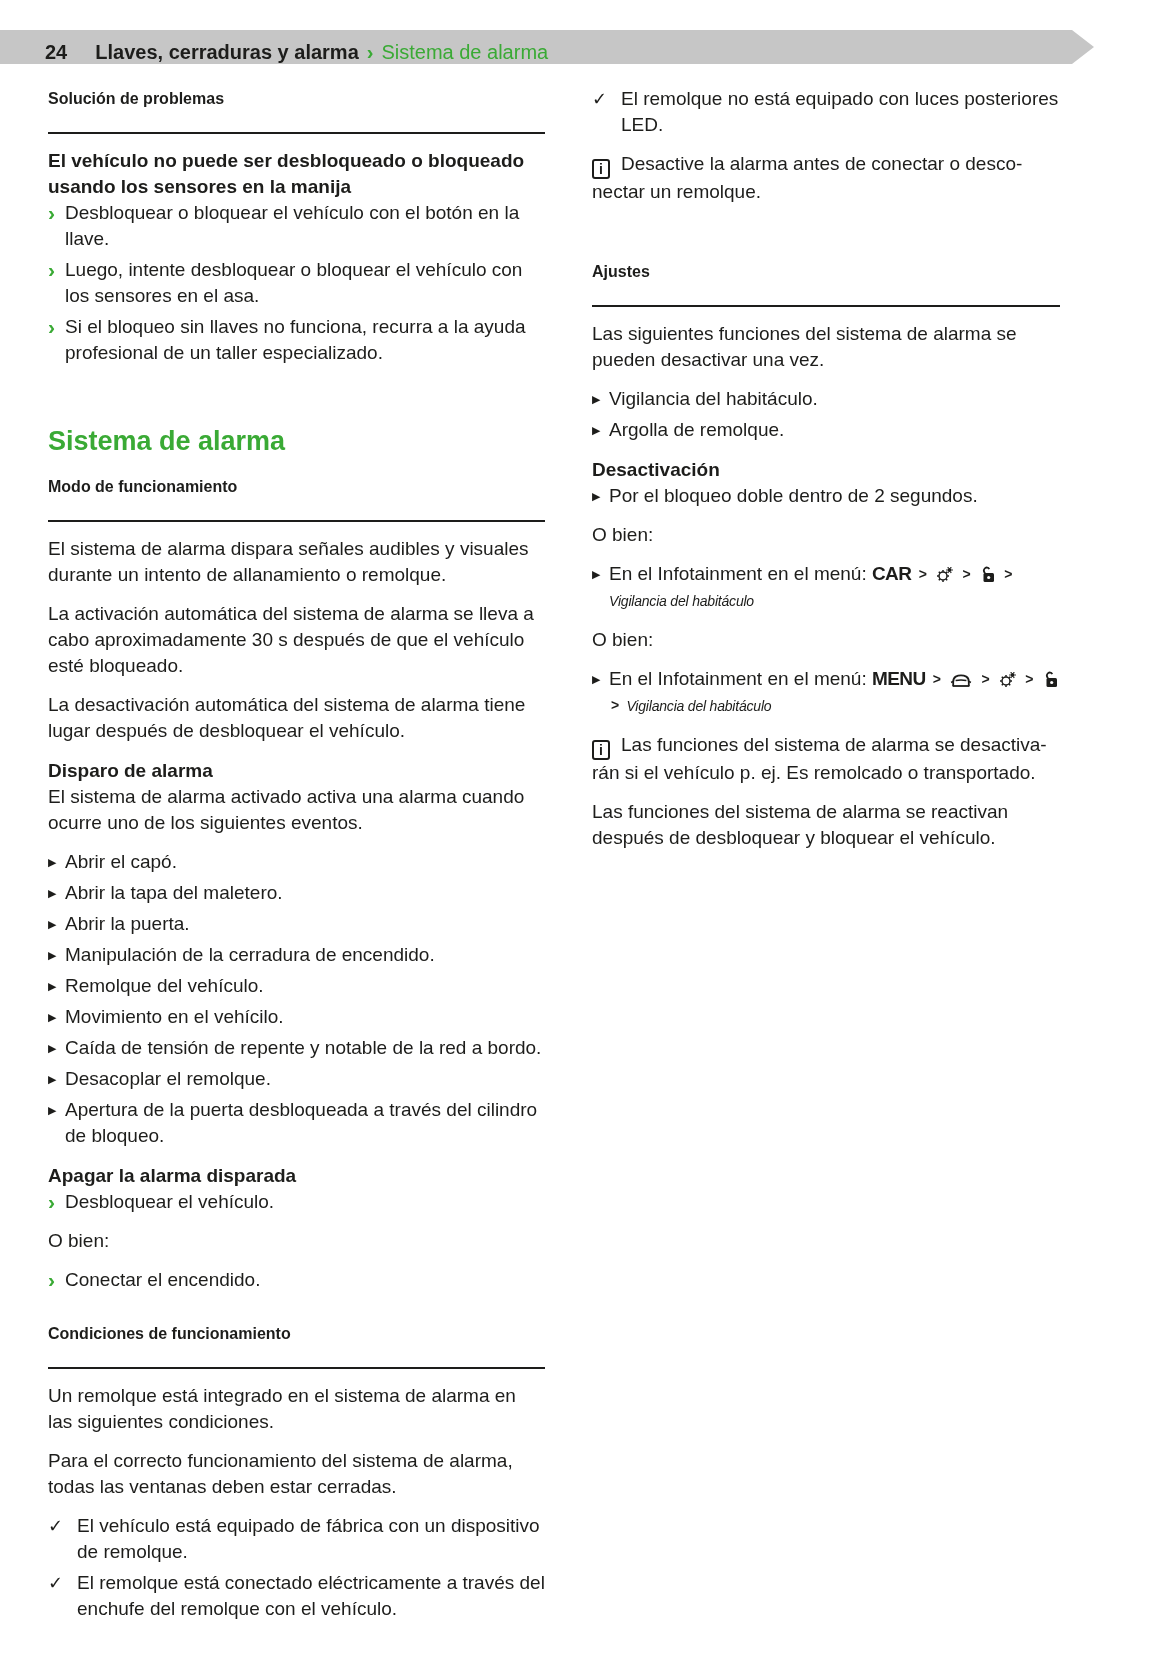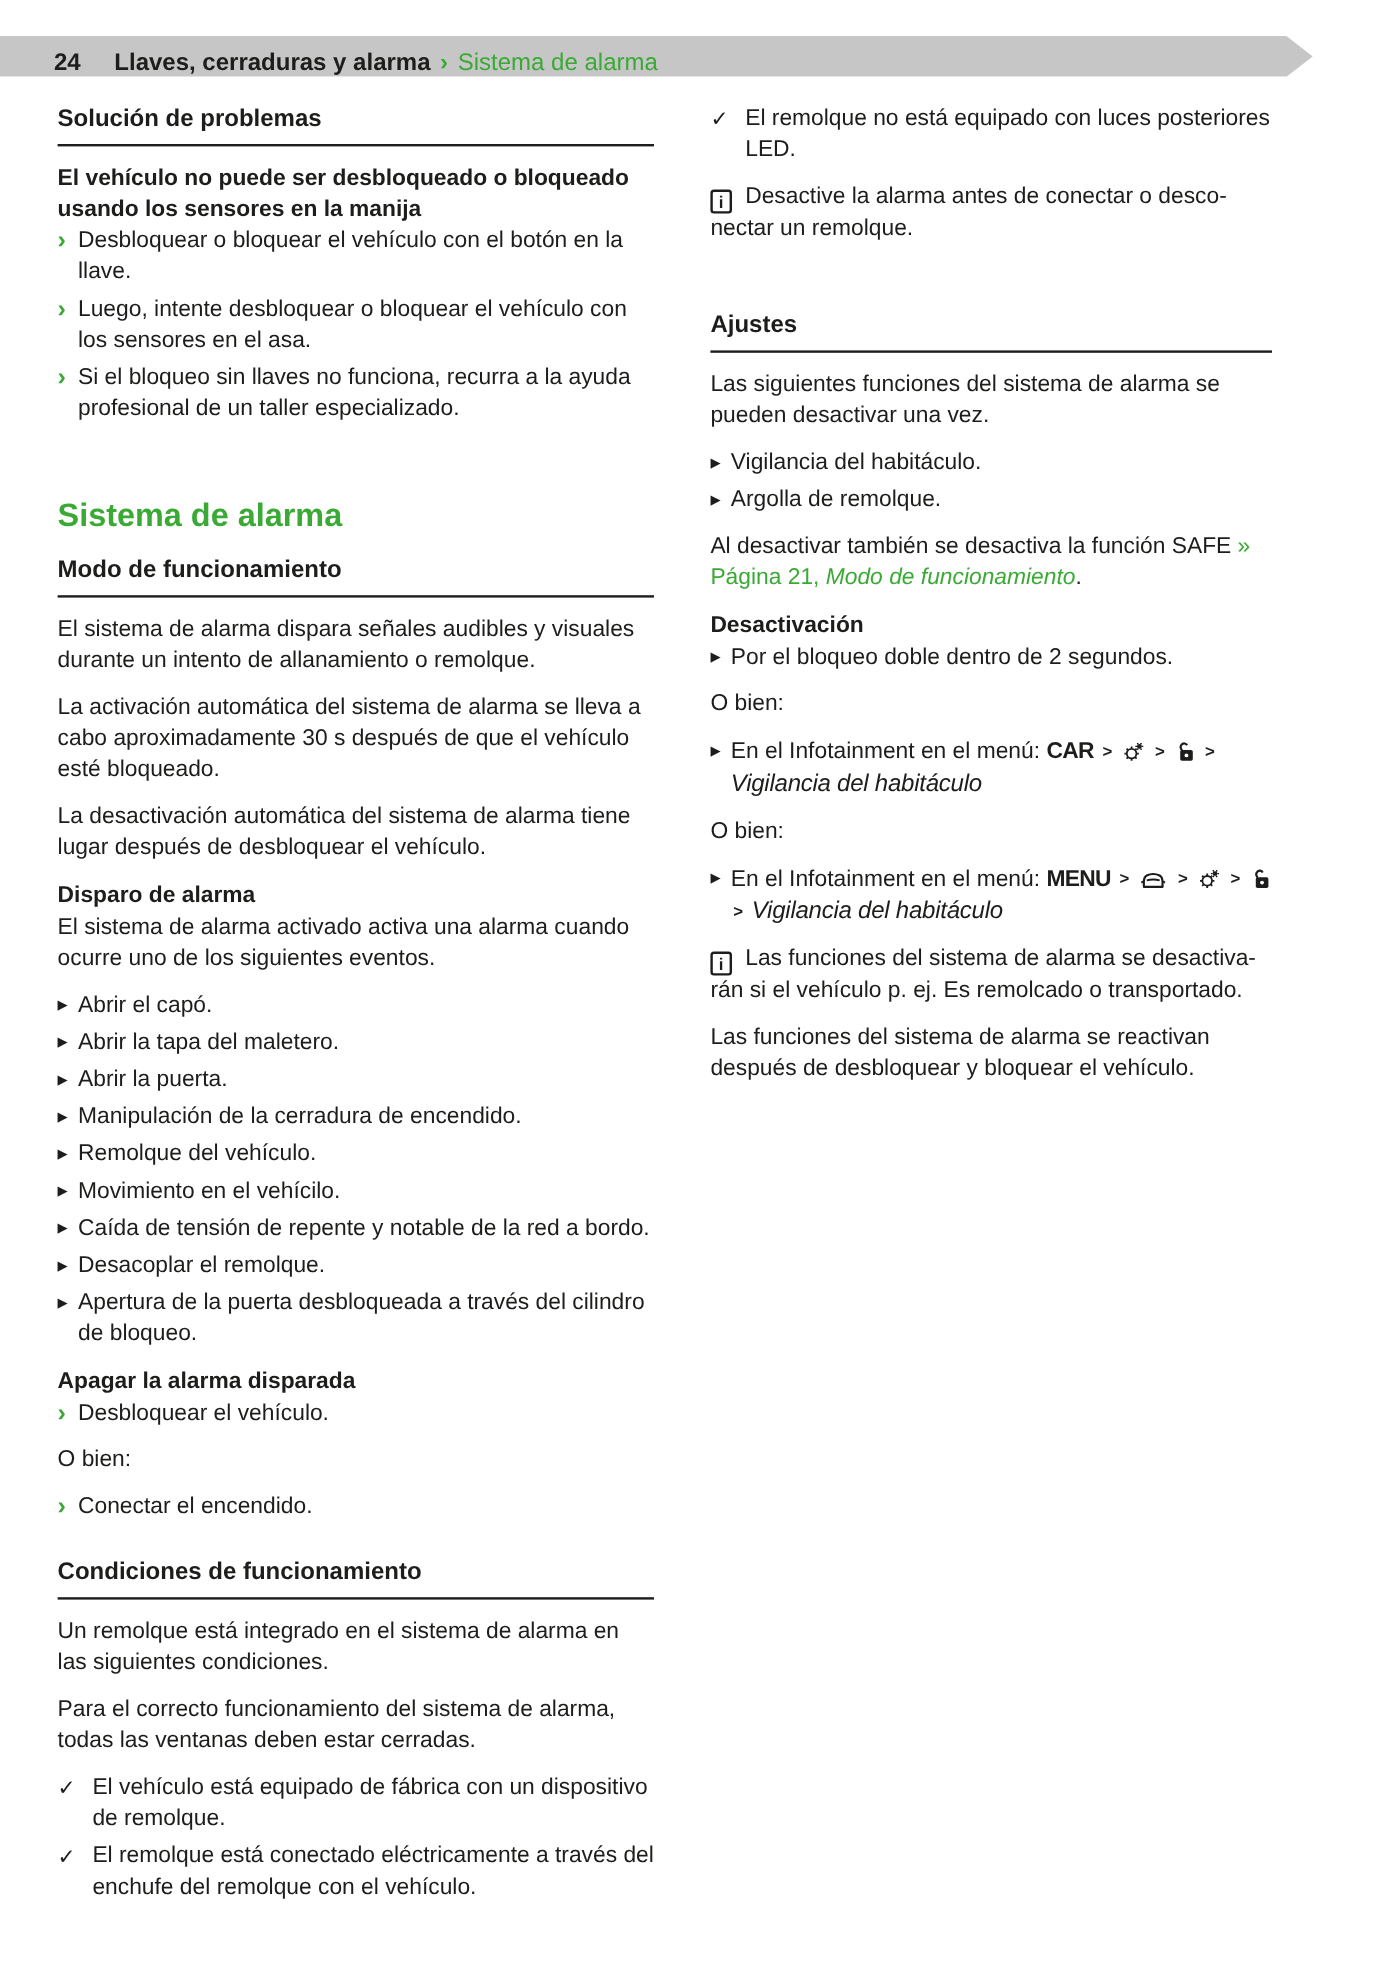--- a/index.html
+++ b/index.html
@@ -20,22 +20,22 @@
   .header-bar .pagenum{font-weight:bold;margin-left:45px;}
   .header-bar .chapter{font-weight:bold;margin-left:28px;}
   .header-bar .hsep{color:#3aaa35;font-weight:bold;margin:0 8px;}
   .header-bar .hsection{color:#3aaa35;}
   
   .col{position:absolute;top:86px;font-size:19px;line-height:26px;}
   .col-left{left:48px;width:497px;}
   .col-right{left:592px;width:468px;}
   
   h2.sec{
-    font-size:20px;line-height:26px;font-weight:bold;margin:0 0 14px 0;
-    padding-bottom:8px;border-bottom:2px solid #1d1d1b;
+    font-size:16px;line-height:26px;font-weight:bold;margin:0 0 14px 0;
+    padding-bottom:20px;border-bottom:2px solid #1d1d1b;
   }
   h2.sec.gap{margin-top:28px;}
   h1.green{
     font-size:27px;line-height:30px;font-weight:bold;color:#3aaa35;
     margin:60px 0 18px 0;
   }
   .bold-head{font-weight:bold;margin:14px 0 0 0;}
   p{margin:0 0 13px 0;}
   
   .li{position:relative;padding-left:17px;margin:0 0 5px 0;}
@@ -52,21 +52,21 @@
     border:2px solid #1d1d1b;border-radius:3px;
     font-weight:bold;font-size:14px;line-height:16px;text-align:center;
     margin-right:11px;vertical-align:-4px;
   }
   
   .xref{color:#3aaa35;text-decoration:none;cursor:pointer;}
   .xref .it{font-style:italic;}
   
   .menukey{font-weight:bold;letter-spacing:-0.6px;}
   .msep{font-weight:bold;font-size:14px;vertical-align:1px;margin:0 2px;}
-  .mpath{font-style:italic;font-size:20px;letter-spacing:-0.2px;}
+  .mpath{font-style:italic;font-size:14px;letter-spacing:-0.2px;}
   .mi{vertical-align:-3px;margin:0 2px;}
 </style>
 </head>
 <body>
 
 <div class="header-bar">
   <span class="pagenum">24</span>
   <span class="chapter">Llaves, cerraduras y alarma</span>
   <span class="hsep">›</span>
   <span class="hsection">Sistema de alarma</span>
@@ -197,25 +197,20 @@
     <div class="li">
       <span class="marker tri">▶</span>
       <span>Vigilancia del habitáculo.</span>
     </div>
     <div class="li">
       <span class="marker tri">▶</span>
       <span>Argolla de remolque.</span>
     </div>
   </div>
 
-  <p>
-    <span>Al desactivar también se desactiva la función SA­FE</span>
-    <a class="xref"><span>» Página 21,</span>
-    <span class="it">Modo de funcionamiento</span></a><span>.</span>
-  </p>
 
   <p class="bold-head">Desactivación</p>
   <div class="list">
     <div class="li">
       <span class="marker tri">▶</span>
       <span>Por el bloqueo doble dentro de 2 segundos.</span>
     </div>
   </div>
 
   <p>O bien:</p>

